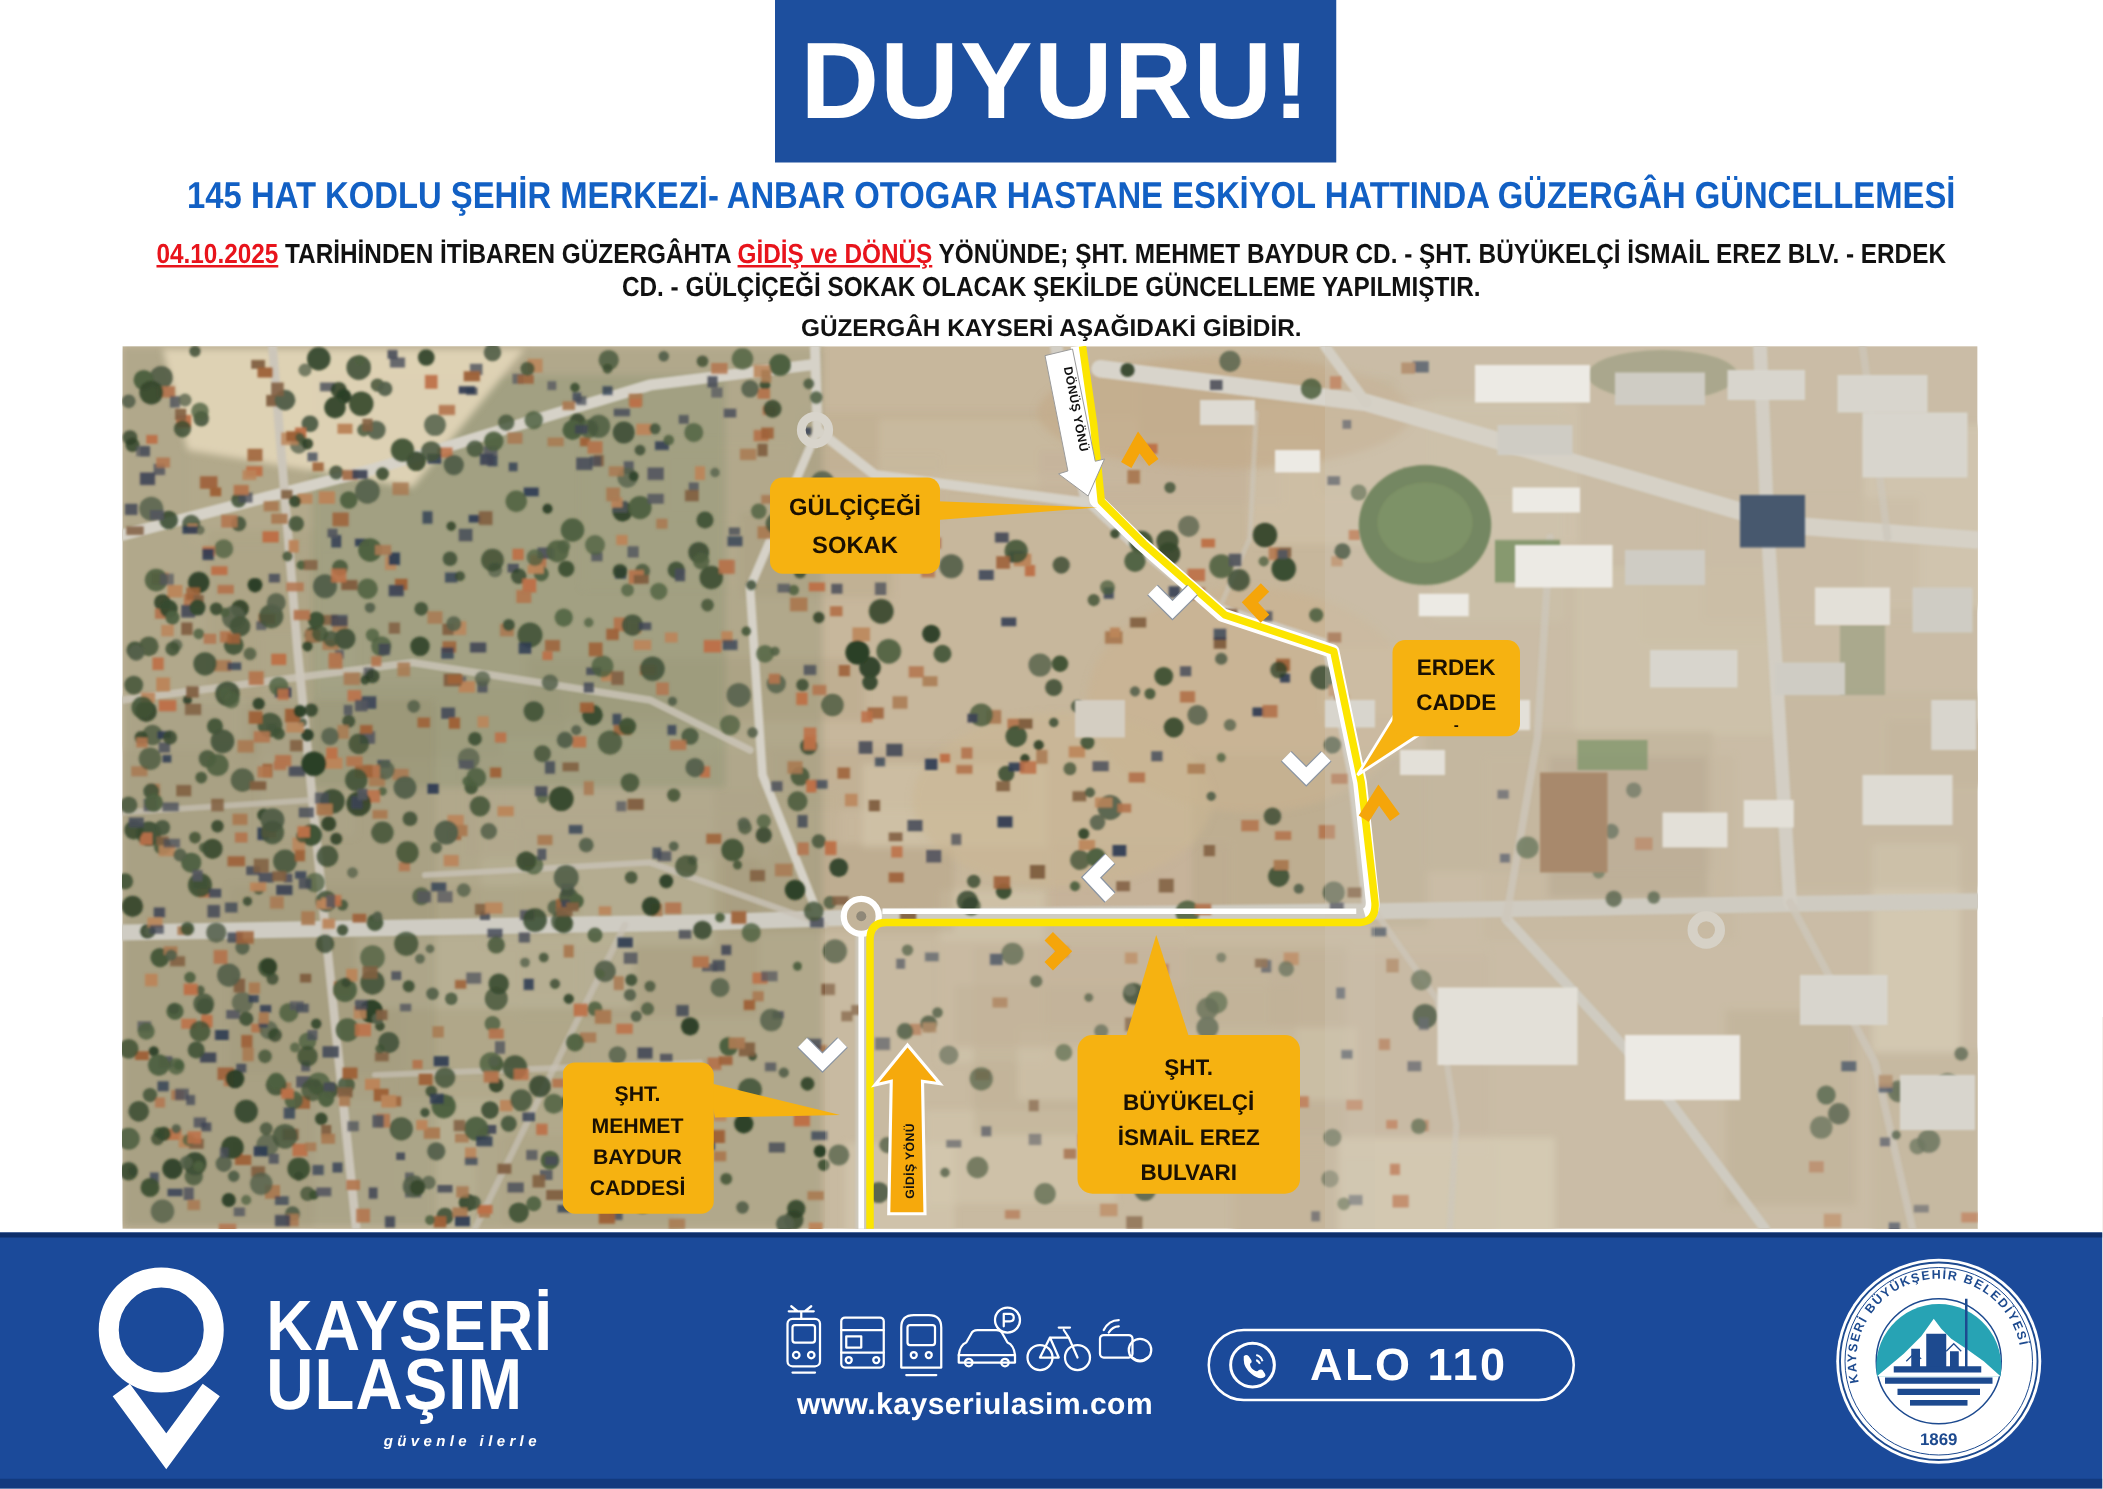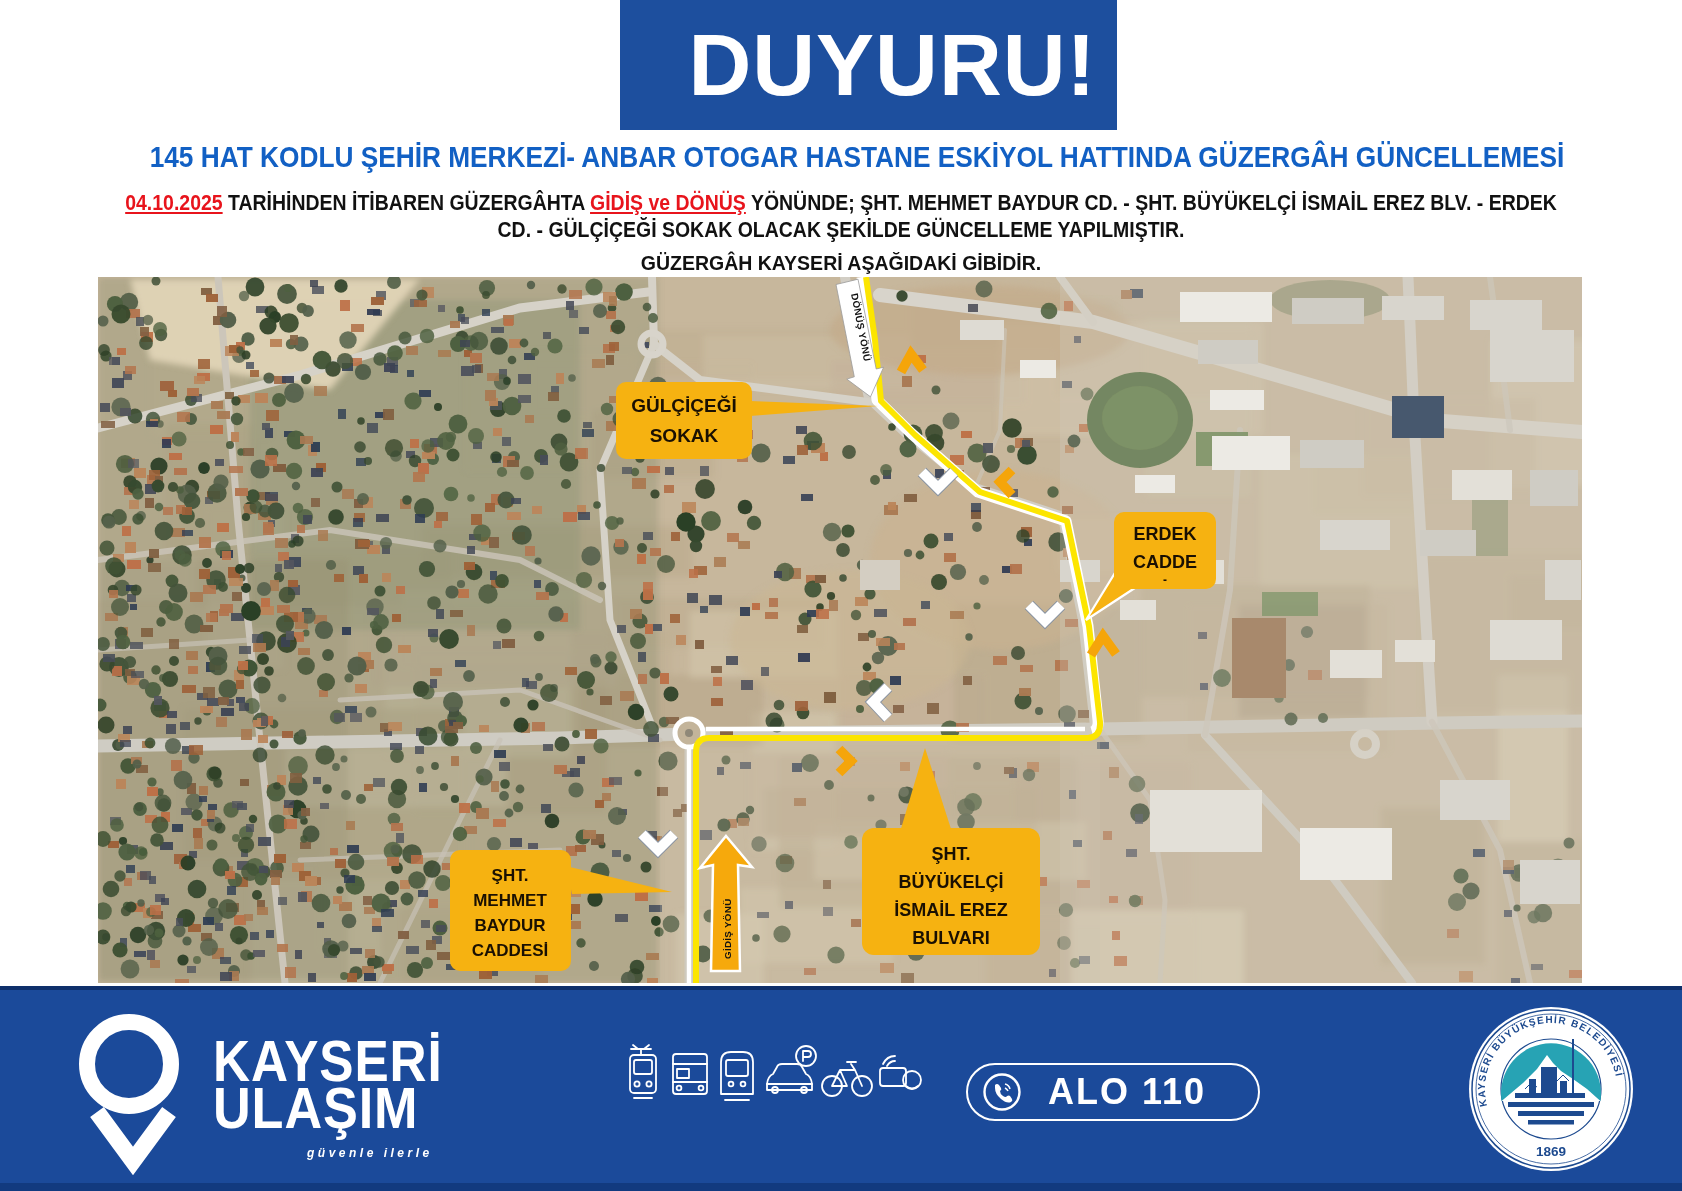--- a/index.html
+++ b/index.html
@@ -6,21 +6,21 @@
   #page{position:relative;width:1682px;height:1191px;background:#ffffff;overflow:hidden;
         font-family:"Liberation Sans", sans-serif;}
   .abs{position:absolute;}
   .red{color:#e8141c;text-decoration:underline;}
 </style>
 </head>
 <body>
 <div id="page">
 
 <div class="abs" style="left:620px;top:0px;width:449px;height:130px;background:#1d4f9e;
-     display:flex;align-items:center;justify-content:center;padding-left:48px;">
+     display:flex;align-items:center;justify-content:center;">
   <span style="color:#ffffff;font-weight:bold;font-size:87px;letter-spacing:1px;">DUYURU!</span>
 </div>
 
 <div class="abs" style="left:16px;top:140px;width:1682px;text-align:center;color:#1260c4;
      font-weight:bold;font-size:30px;transform:scaleX(0.875);transform-origin:center;">145 HAT KODLU ŞEHİR MERKEZİ- ANBAR OTOGAR HASTANE ESKİYOL HATTINDA GÜZERGÂH GÜNCELLEMESİ</div>
 
 <div class="abs" style="left:0px;top:190px;width:1682px;text-align:center;color:#111111;
      font-weight:bold;font-size:22px;line-height:26.5px;transform:scaleX(0.885);transform-origin:center;"><span class="red">04.10.2025</span> TARİHİNDEN İTİBAREN GÜZERGÂHTA <span class="red">GİDİŞ ve DÖNÜŞ</span> YÖNÜNDE; ŞHT. MEHMET BAYDUR CD. - ŞHT. BÜYÜKELÇİ İSMAİL EREZ BLV. - ERDEK<br>CD. - GÜLÇİÇEĞİ SOKAK OLACAK ŞEKİLDE GÜNCELLEME YAPILMIŞTIR.</div>
 
 <div class="abs" style="left:0px;top:252px;width:1682px;text-align:center;color:#111111;
@@ -1699,20 +1699,21 @@
     <circle cx="237" cy="44" r="10"></circle>
     <path d="M207,44 L215,28 L230,28 L237,44 M215,28 L222,44 L207,44 M226,22 L230,28 M222,20 L231,20"></path>
 
     <rect x="255" y="26" width="26" height="18" rx="3"></rect>
     <path d="M258,22 Q262,14 270,14 M262,24 Q265,19 270,19"></path>
     <circle cx="287" cy="38" r="9"></circle>
     <path d="M281,44 Q287,49 293,44"></path>
   </g>
 </svg>
 
+<div class="abs" style="left:625px;top:1110px;width:310px;text-align:center;color:#ffffff;font-weight:bold;font-size:24px;letter-spacing:0.4px;">www.kayseriulasim.com</div>
 
 <div class="abs" style="left:966px;top:1063px;width:294px;height:58px;border:2.5px solid #ffffff;border-radius:31px;box-sizing:border-box;display:flex;align-items:center;">
 
   <svg style="margin-left:14px;" width="40" height="40" viewBox="0 0 40 40">
     <circle cx="20" cy="20" r="17.5" fill="none" stroke="#ffffff" stroke-width="2.4"></circle>
     <path d="M13,13 Q15,11 17,13 L19,16 Q20,18 18,19 Q18,22 21,24 Q24,26 25,24 Q27,23 28,24 L30,27 Q31,29 29,30 Q25,32 19,27 Q13,22 13,16 Z" fill="#ffffff"></path>
     <path d="M23,12 Q27,13 28,17 M23,16 Q25,17 26,19" stroke="#ffffff" stroke-width="1.6" fill="none"></path>
   </svg>
   <span style="color:#ffffff;font-weight:bold;font-size:36px;letter-spacing:2px;margin-left:26px;">ALO 110</span>
 </div>

